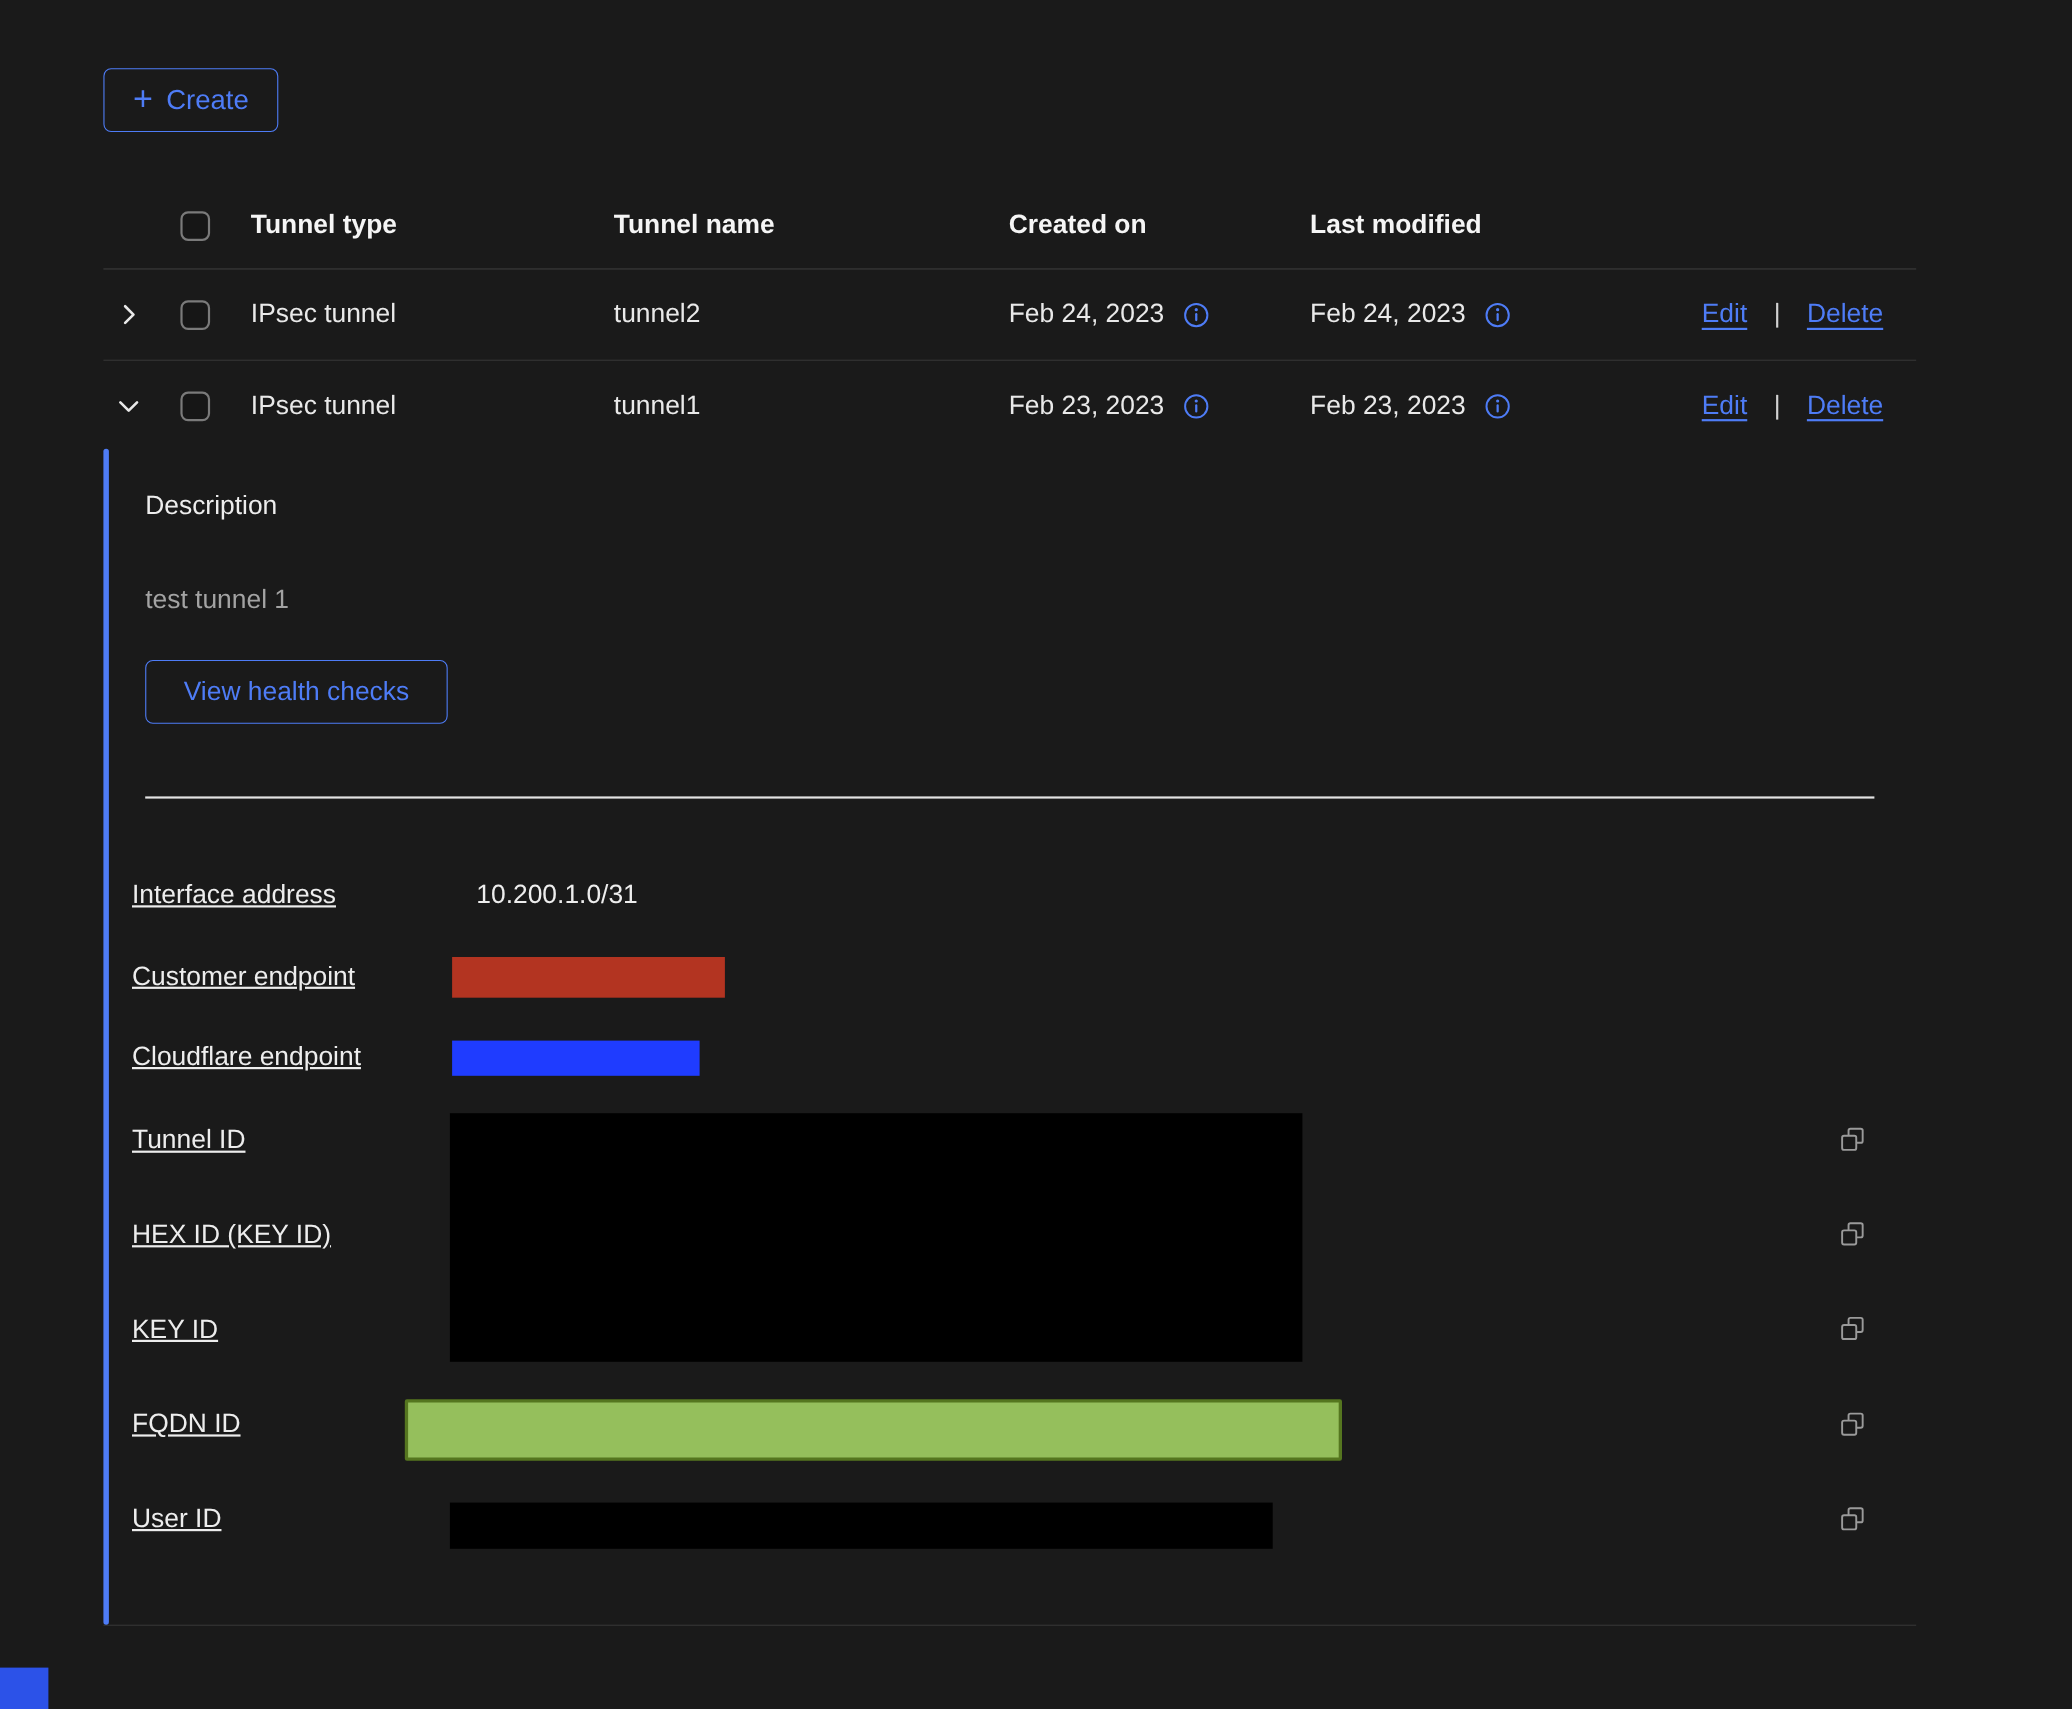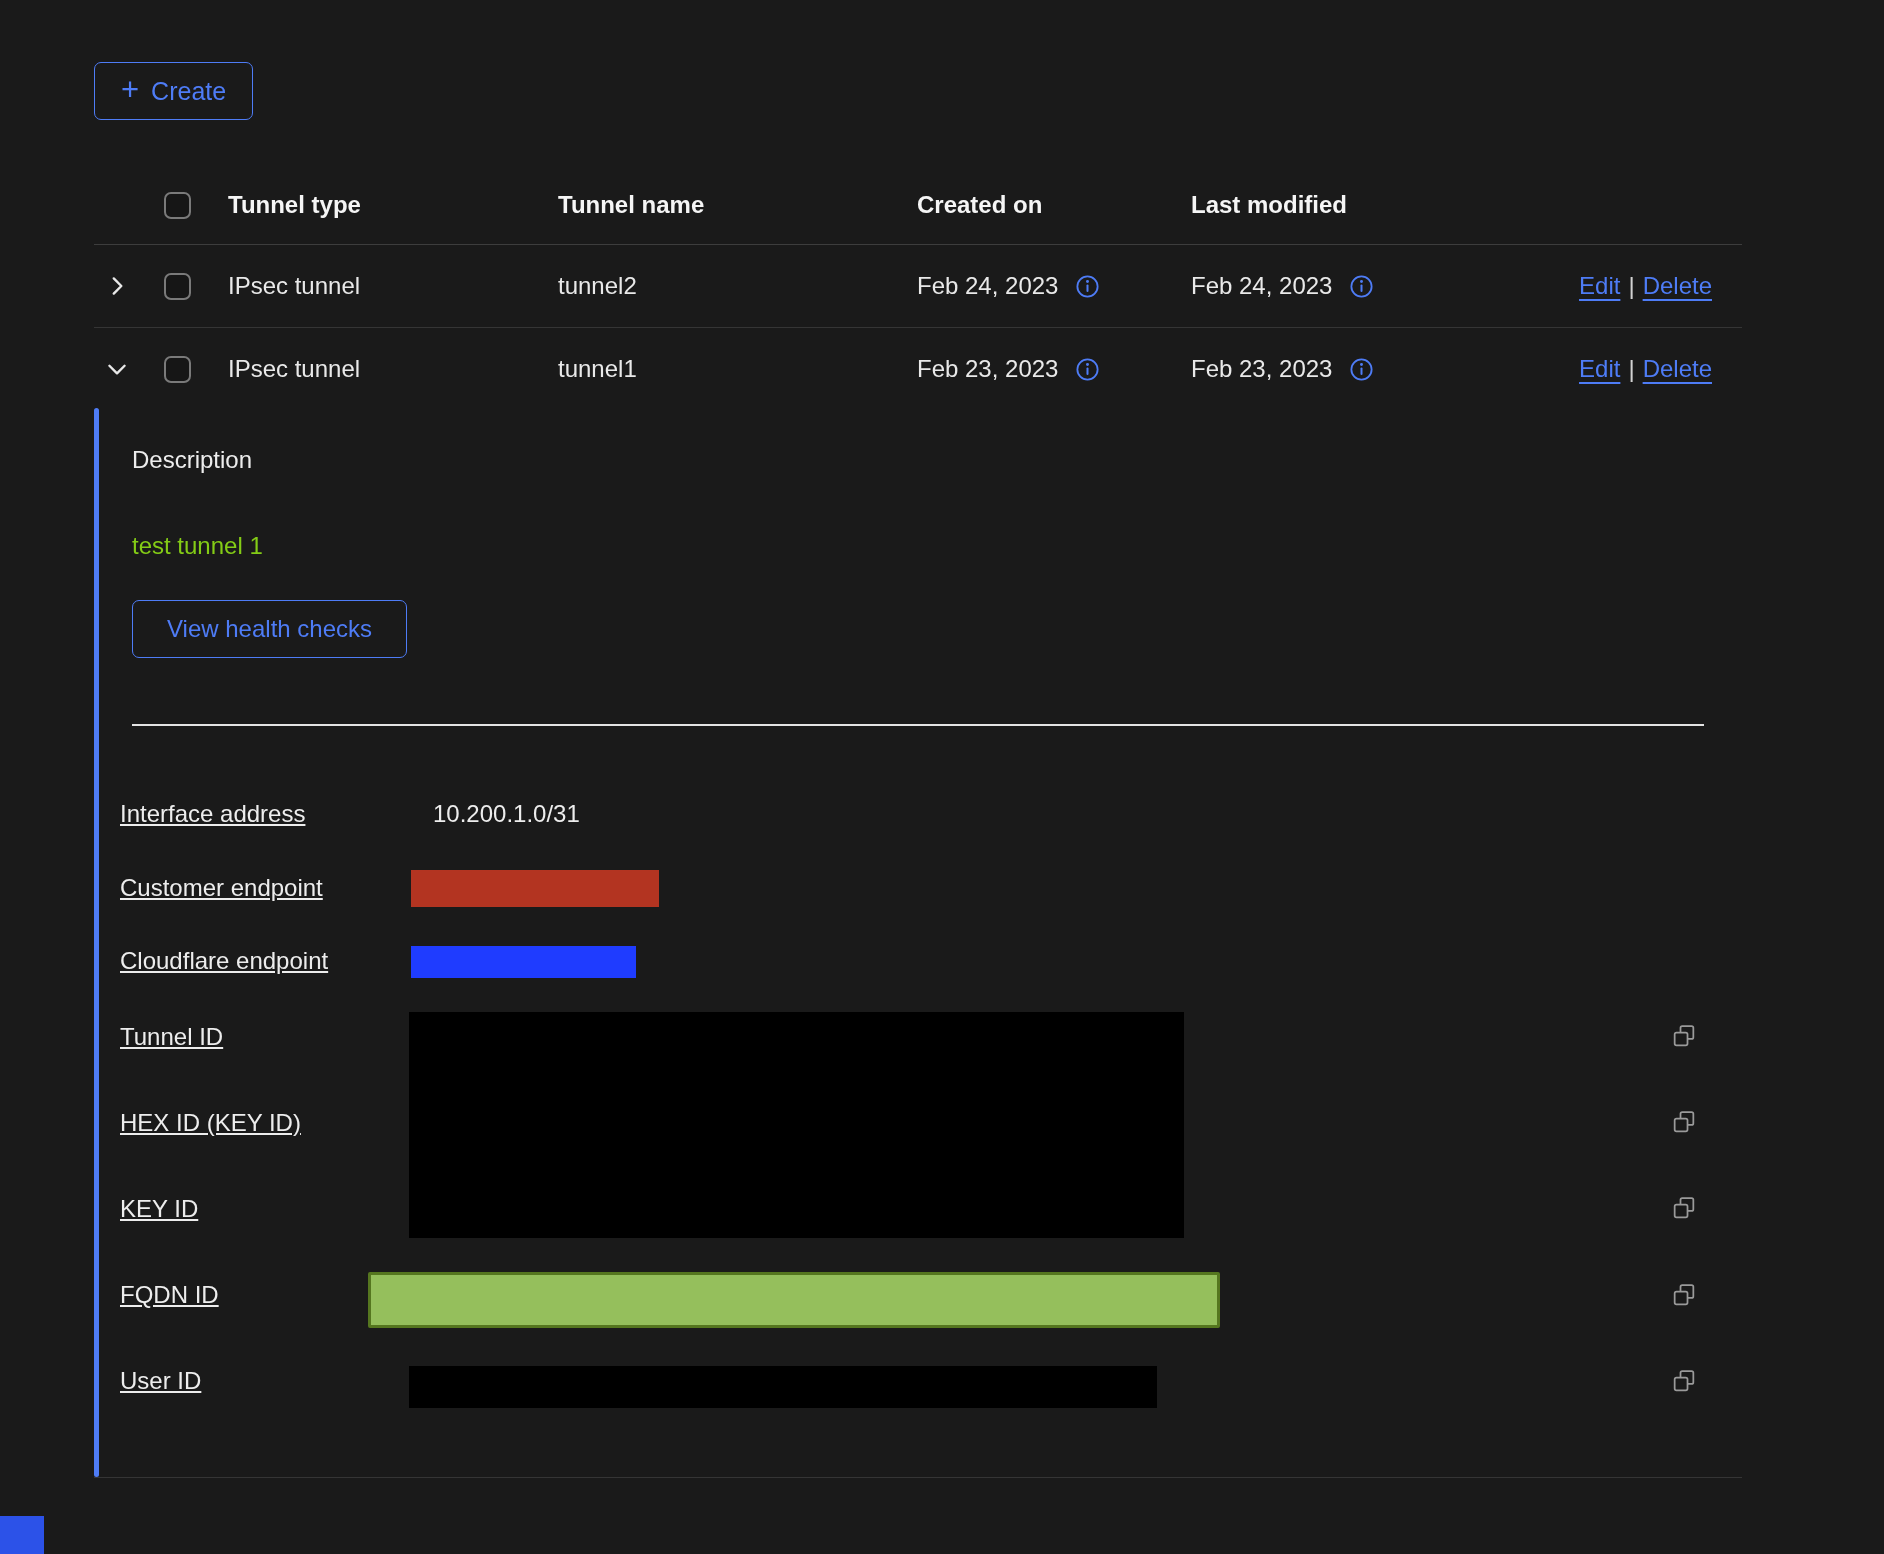--- a/index.html
+++ b/index.html
@@ -33,41 +33,41 @@
   .trow { display: flex; align-items: center; height: 82px; color: #e9e9e9; }
   .trow.bordered { border-bottom: 1px solid #353535; }
 
   .col-chevron { width: 56px; display: flex; align-items: center; padding-left: 10px; box-sizing: border-box; }
   .col-check { width: 78px; display: flex; align-items: center; padding-left: 14px; box-sizing: border-box; }
   .col-type { width: 330px; }
   .col-name { width: 326px; }
   .col-created, .col-modified { display: flex; align-items: center; gap: 16px; }
   .col-created { width: 274px; margin-left: 33px; }
   .col-modified { width: 290px; }
-  .col-actions { flex: 1; display: flex; align-items: flex-end; justify-content: flex-end; gap: 8px; padding-right: 30px; }
+  .col-actions { flex: 1; display: flex; align-items: flex-end; justify-content: flex-end; gap: 24px; padding-right: 30px; }
 
   .checkbox {
     width: 27px; height: 27px; border: 2px solid #7a7a7a; border-radius: 7px;
     background: #161616; display: inline-block; cursor: pointer; box-sizing: border-box;
   }
   .chev { width: 26px; height: 26px; stroke: #e8e8e8; stroke-width: 2.2; fill: none;
           stroke-linecap: round; stroke-linejoin: round; cursor: pointer; }
   .info { width: 27px; height: 27px; color: var(--accent, #4e7cf6); cursor: pointer; flex-shrink: 0; }
   .link { color: var(--accent, #4e7cf6); text-decoration: underline; text-underline-offset: 5px; cursor: pointer; }
   .pipe { color: #d2d2d2; }
 
   
   .panel {
     position: absolute; left: 94px; top: 408px; width: 1648px; height: 1070px;
     border-bottom: 1px solid #353535; box-sizing: border-box; font-size: 24px; color: #ededed;
   }
   .panel-bar { position: absolute; left: 0; top: 0; width: 5px; height: 100%;
                background: var(--accent, #4e7cf6); border-radius: 3px; }
   .desc-label { position: absolute; left: 38px; top: 38px; }
-  .desc-value { position: absolute; left: 38px; top: 124px; color: #84cc16; }
+  .desc-value { position: absolute; left: 38px; top: 124px; color: #a3a3a3; }
   .health-btn {
     position: absolute; left: 38px; top: 192px; height: 58px; padding: 0 34px;
     background: transparent; border: 1px solid var(--accent, #4e7cf6); border-radius: 7px;
     color: var(--accent, #4e7cf6); font-size: 24px; font-family: inherit; cursor: pointer;
   }
   .panel-divider { position: absolute; left: 38px; top: 316px; width: 1572px; height: 2px; background: #e3e3e3; }
 
   .f-label { position: absolute; left: 26px; text-decoration: underline; }
   .f-value { position: absolute; left: 339px; text-align: right; }
 

